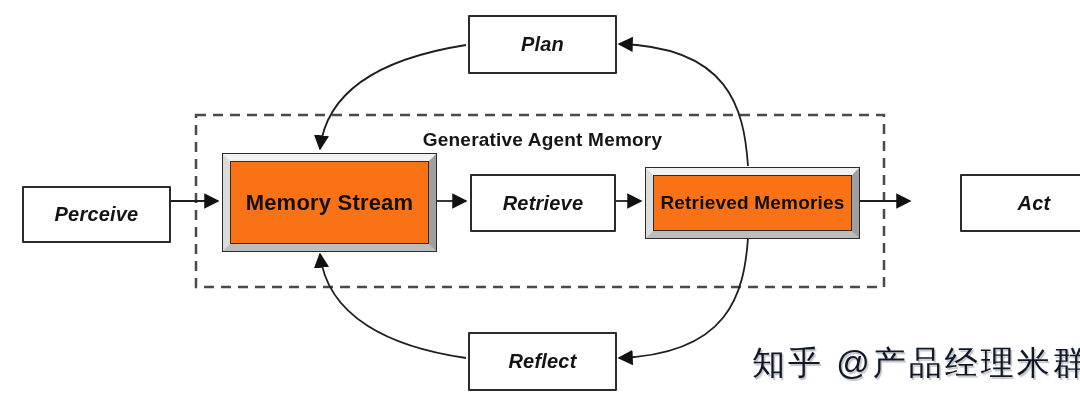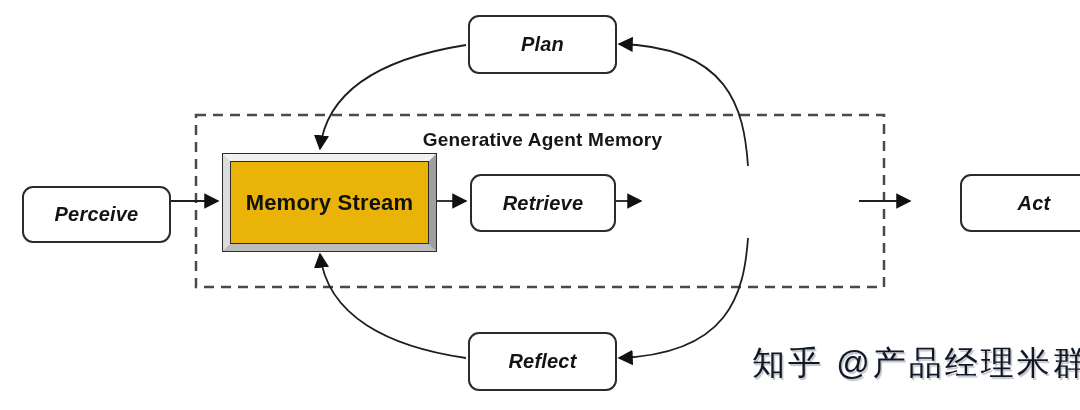--- a/index.html
+++ b/index.html
@@ -5,42 +5,42 @@
   html,body{margin:0;padding:0;background:#ffffff;}
   .canvas{
     position:relative; width:1080px; height:410px; background:#ffffff;
     font-family:"Liberation Sans", sans-serif; overflow:hidden;
   }
   svg.wires{position:absolute; left:0; top:0; width:1080px; height:410px; pointer-events:none;}
 
   
   .rbox{
     position:absolute; background:#ffffff;
-    border:2px solid #2b2b2b; border-radius:11px;
+    border:2px solid #2b2b2b; border-radius:1px;
     display:flex; align-items:center; justify-content:center;
     font-style:italic; font-weight:600; font-size:20px; color:#141414;
     letter-spacing:0.2px;
   }
   .pos-perceive{left:22px;  top:174px; width:145px; height:53px;margin-top:12px;}
   .pos-retrieve{left:470px; top:174px; width:142px; height:54px;}
   .pos-act     {left:914px; top:174px; width:144px; height:54px;margin-left:46px;}
   .pos-plan    {left:468px; top:15px;  width:145px; height:55px;}
   .pos-reflect {left:468px; top:332px; width:145px; height:55px;}
 
   
   .fbox{position:absolute; border:1.5px solid #2b2b2b; background:#ffffff;}
   .fbox .bevel{
     position:absolute; inset:0;
     border:7px solid;
     border-color:#f1f1f1 #9f9f9f #bdbdbd #dcdcdc;
     box-sizing:border-box;
   }
   .fbox .inner{
     position:absolute; inset:7px;
-    border:1.5px solid #2b2b2b; background:#eab308;
+    border:1.5px solid #2b2b2b; background:#f97316;
     display:flex; align-items:center; justify-content:center;
     box-sizing:border-box;
     font-weight:bold; color:#111111; letter-spacing:0.2px;
   }
   .pos-ms{left:222px; top:153px; width:213px; height:97px;}
   .pos-ms .inner{font-size:22px;}
   .pos-rm{left:645px; top:167px; width:213px; height:70px;}
   .pos-rm .inner{font-size:19px;}
 
   .boundary-title{
@@ -92,20 +92,26 @@
     <div class="bevel"></div>
     <div class="inner">
       <span>Memory Stream</span>
     </div>
   </div>
 
   <div class="rbox pos-retrieve">
     <span>Retrieve</span>
   </div>
 
+  <div class="fbox pos-rm">
+    <div class="bevel"></div>
+    <div class="inner">
+      <span>Retrieved Memories</span>
+    </div>
+  </div>
 
   <div class="rbox pos-act">
     <span>Act</span>
   </div>
 
   <div class="rbox pos-plan">
     <span>Plan</span>
   </div>
 
   <div class="rbox pos-reflect">

